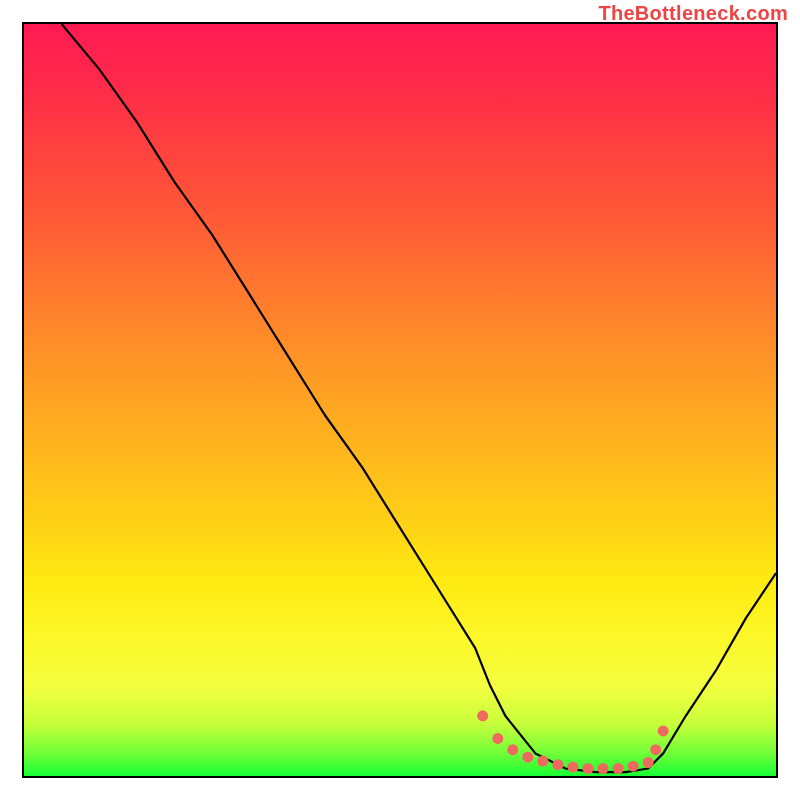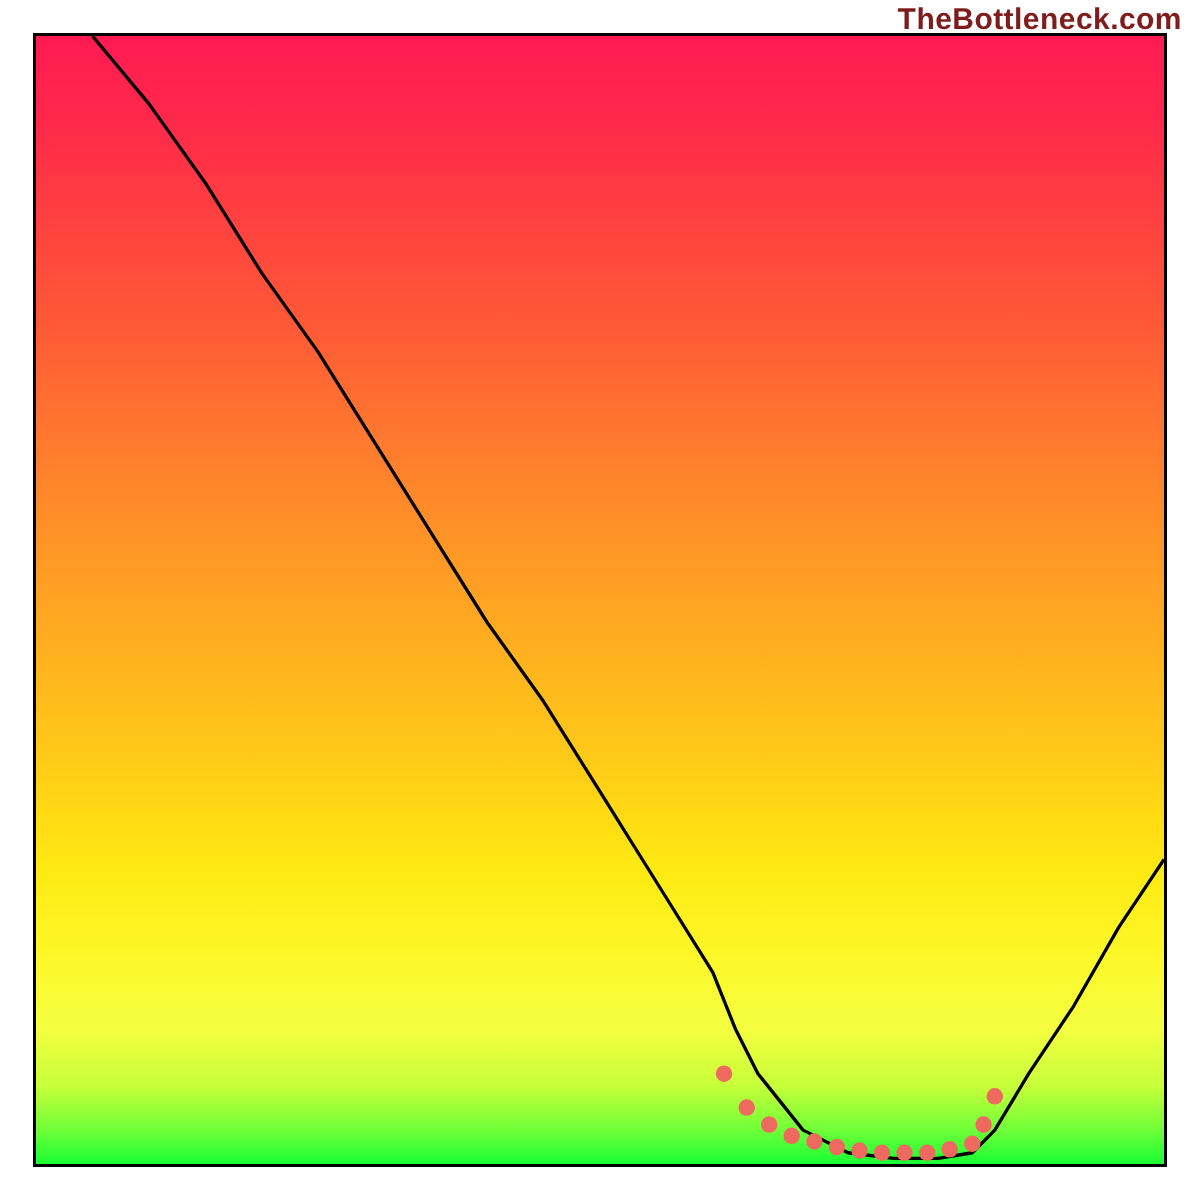--- a/index.html
+++ b/index.html
@@ -14,21 +14,21 @@
     position: relative;
     width: 800px;
     height: 800px;
   }
   .watermark {
     position: absolute;
     top: 2px;
     right: 12px;
     font-size: 20px;
     font-weight: bold;
-    color: #7f1d1d;
+    color: #ef4444;
     letter-spacing: 0.3px;
     z-index: 10;
   }
   .plot-area {
     position: absolute;
     left: 22px;
     top: 22px;
     width: 756px;
     height: 756px;
     border: 2px solid #000000;

